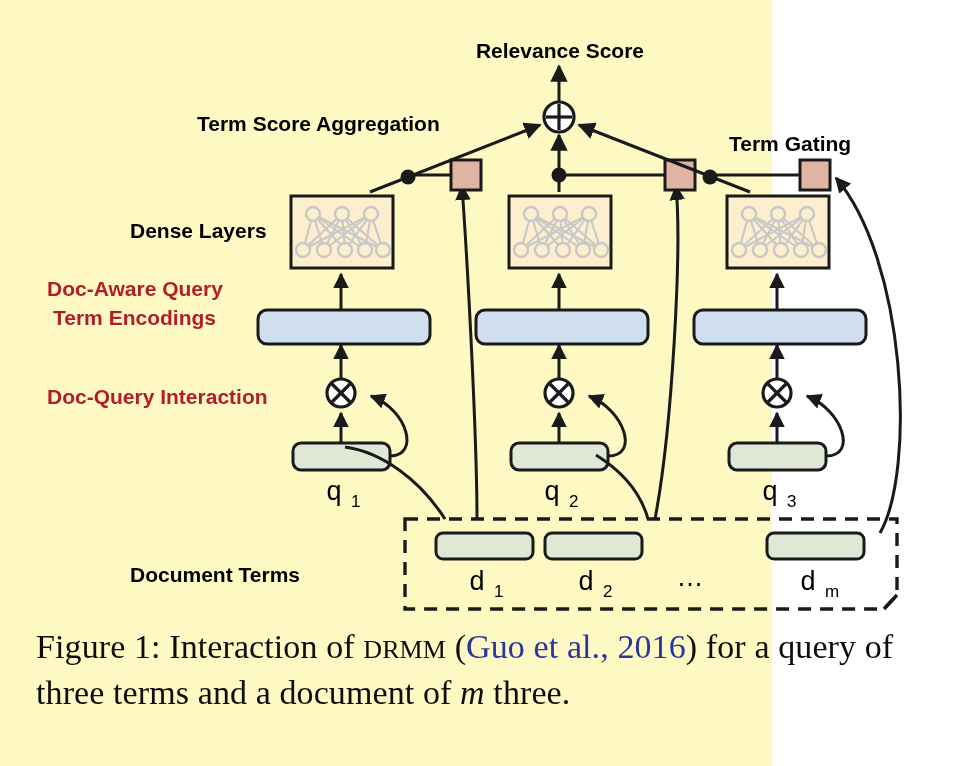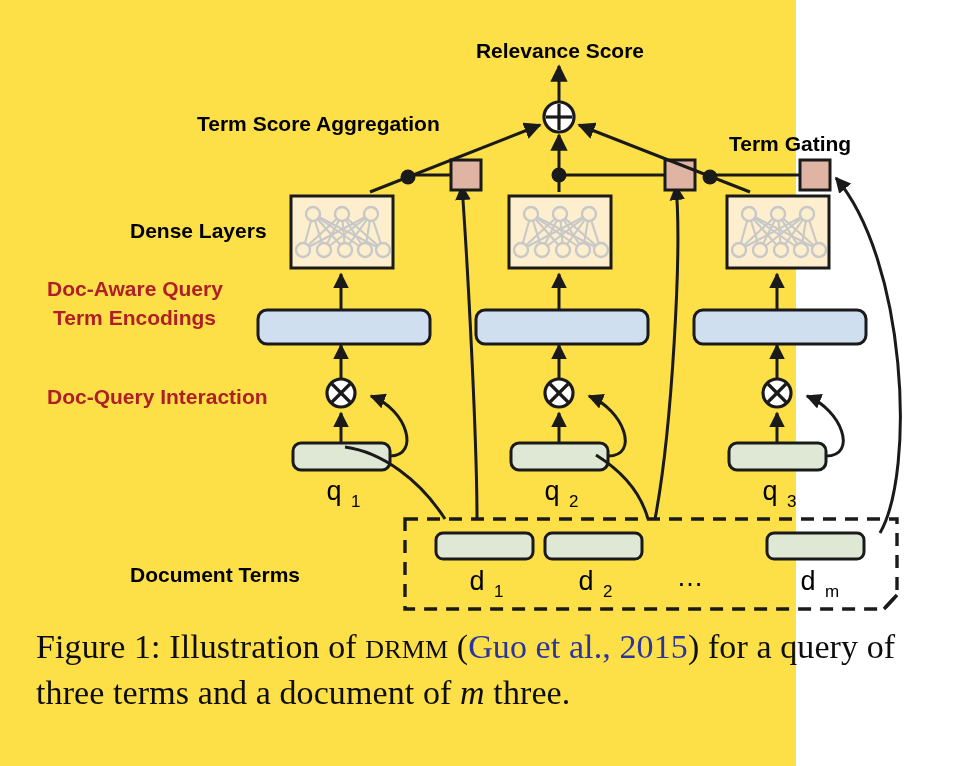--- a/index.html
+++ b/index.html
@@ -10,22 +10,21 @@
   body {
     width: 962px;
     height: 766px;
     font-family: "Liberation Sans", sans-serif;
     overflow: hidden;
   }
   #figure-root {
     position: relative;
     width: 772px;
     height: 766px;
-    background: #fde047;
-    padding-left: 24px;
+    background: #fef9c3;
   }
   #diagram-svg {
     position: absolute;
     left: 0;
     top: 0;
     width: 962px;
     height: 625px;
   }
   .lbl {
     font-family: "Liberation Sans", sans-serif;
@@ -288,16 +287,16 @@
     <g>
       <circle cx="559" cy="117" r="15" fill="#ffffff" stroke="#1a1a1a" stroke-width="3.2"></circle>
       <line x1="559" y1="104" x2="559" y2="130" stroke="#1a1a1a" stroke-width="3.2"></line>
       <line x1="546" y1="117" x2="572" y2="117" stroke="#1a1a1a" stroke-width="3.2"></line>
     </g>
 
     <line x1="559" y1="102" x2="559" y2="66" stroke="#1a1a1a" stroke-width="3" marker-end="url(#arrowbig)"></line>
   </svg>
 
   <div class="caption">
-    <span>Figure 1: Illustration of </span><span class="smallcaps">DRMM</span><span> (</span><span class="cite">Guo et al., 2015</span><span>) for a query of three terms and a document of </span><span class="mathvar">m</span><span> three.</span>
+    <span>Figure 1: Interaction of </span><span class="smallcaps">DRMM</span><span> (</span><span class="cite">Guo et al., 2016</span><span>) for a query of three terms and a document of </span><span class="mathvar">m</span><span> three.</span>
   </div>
 
 </div>
 
 </body></html>

